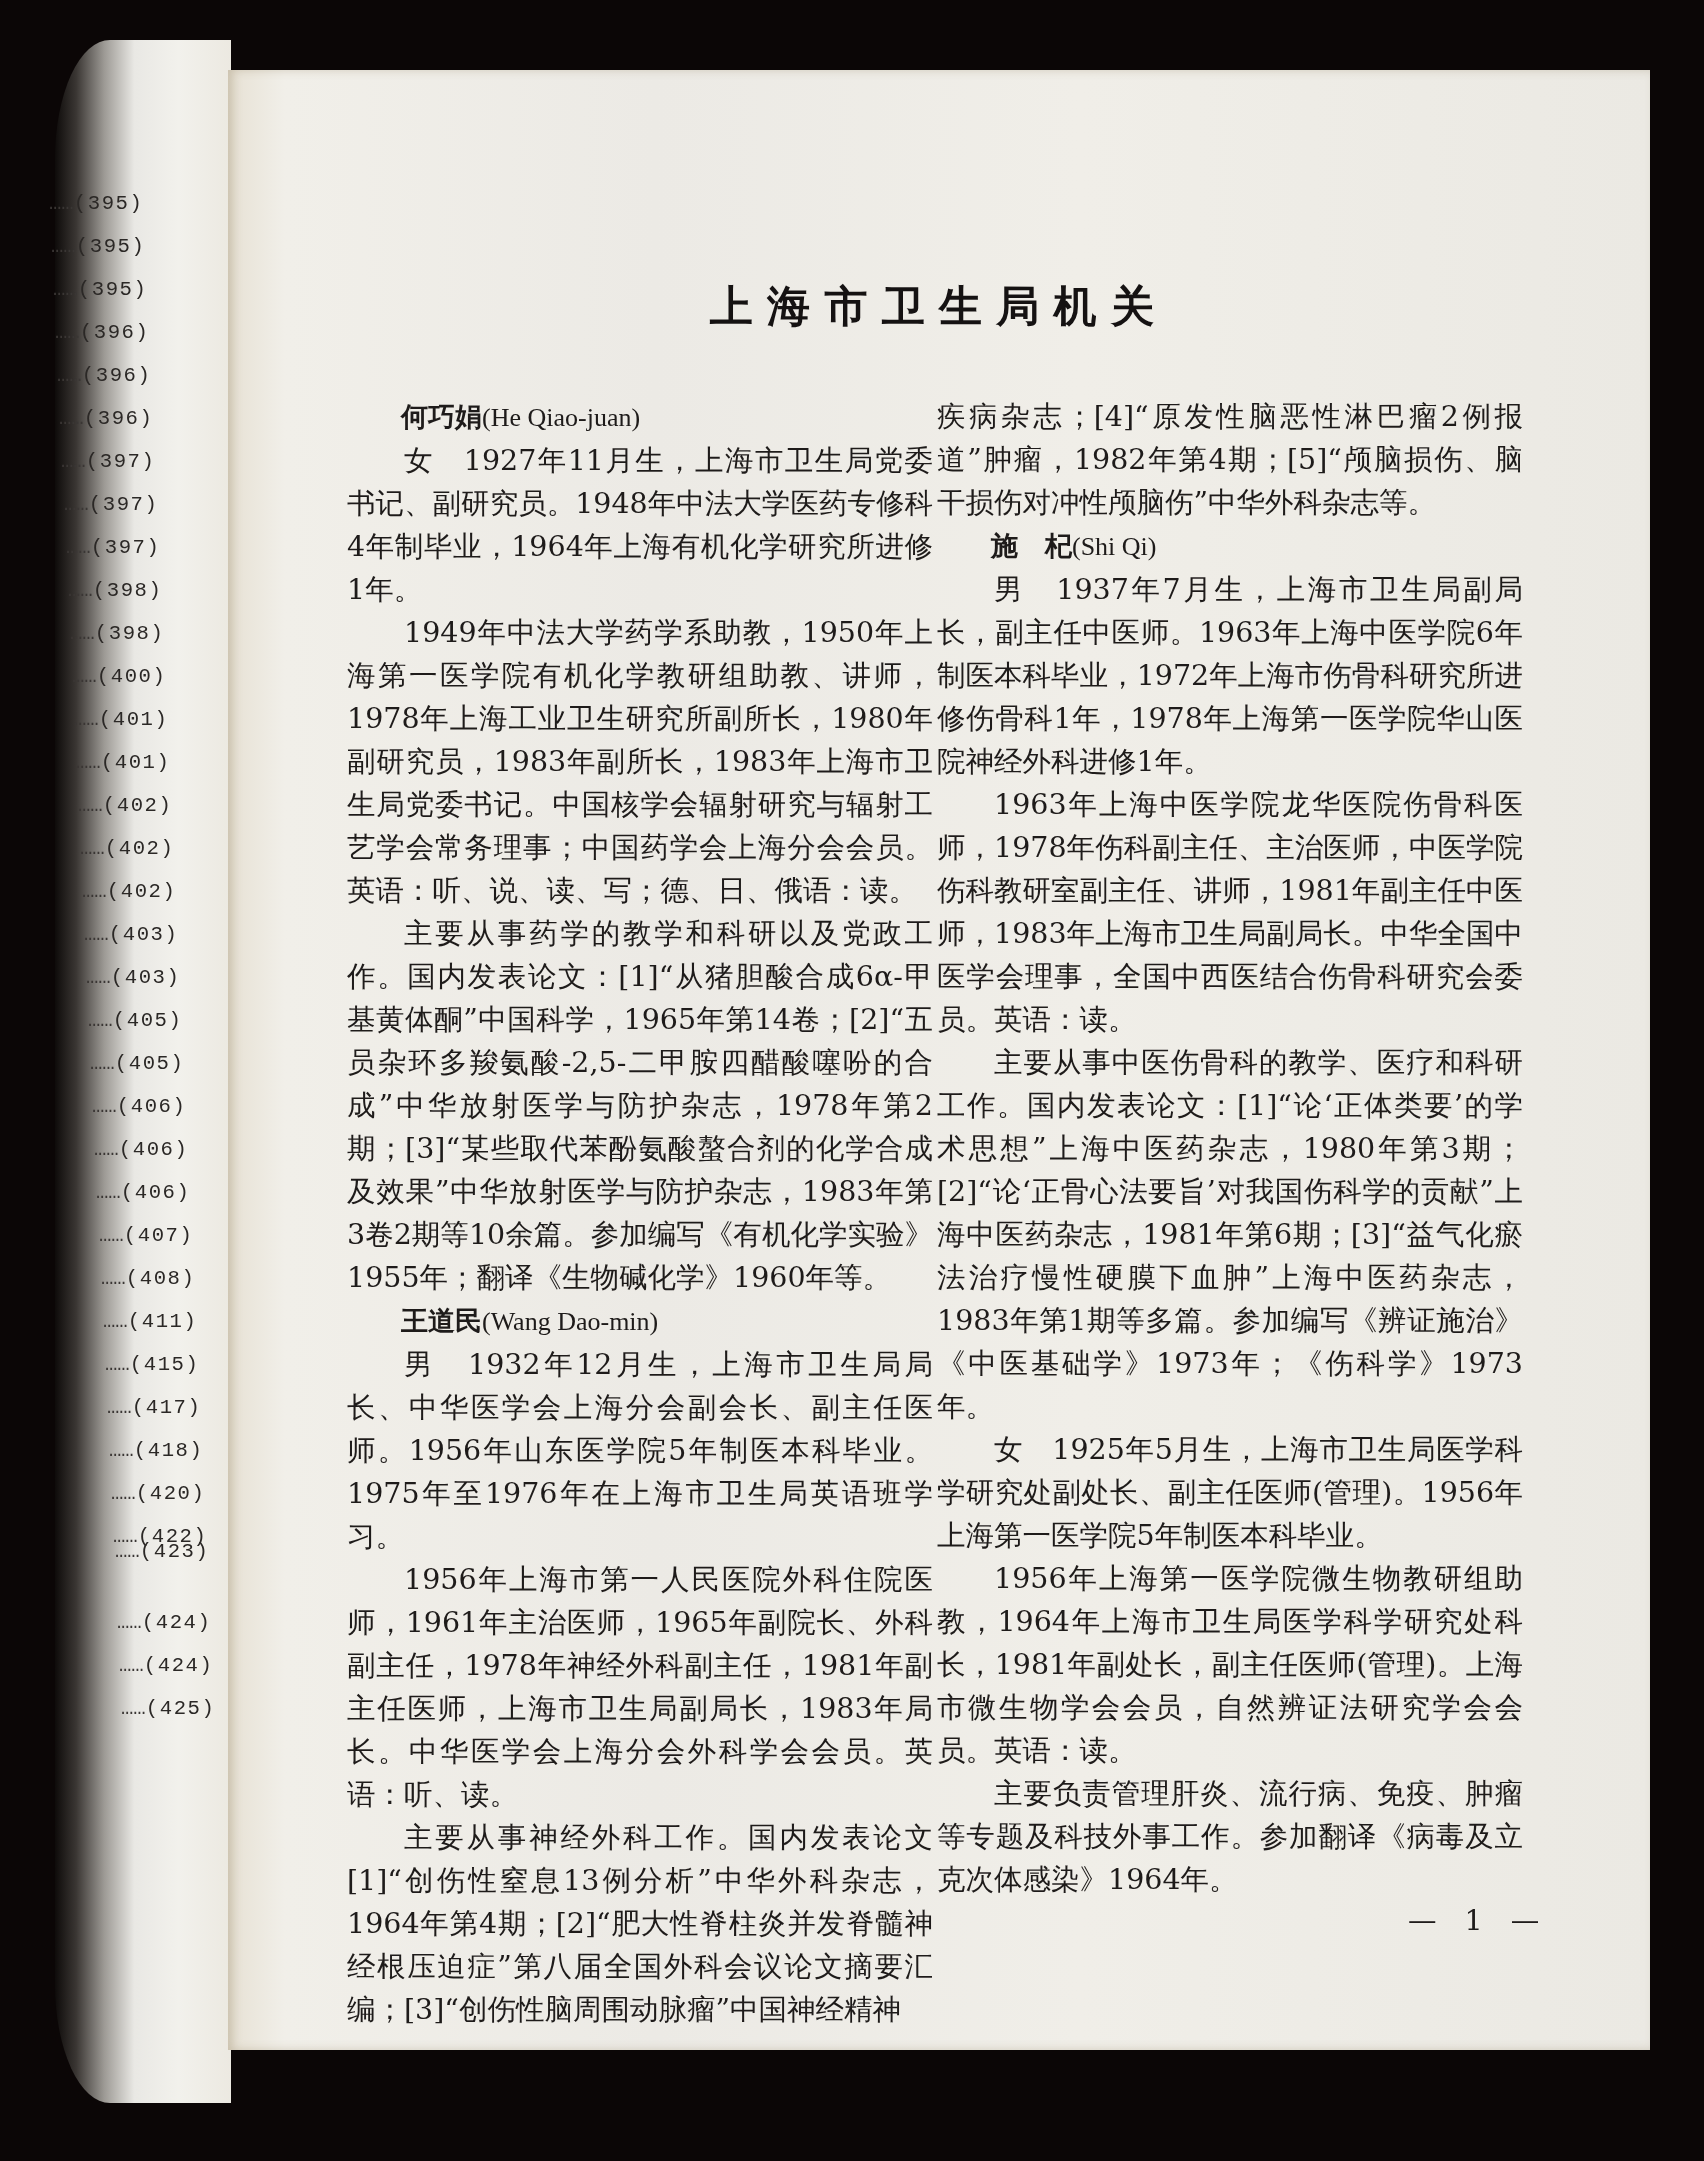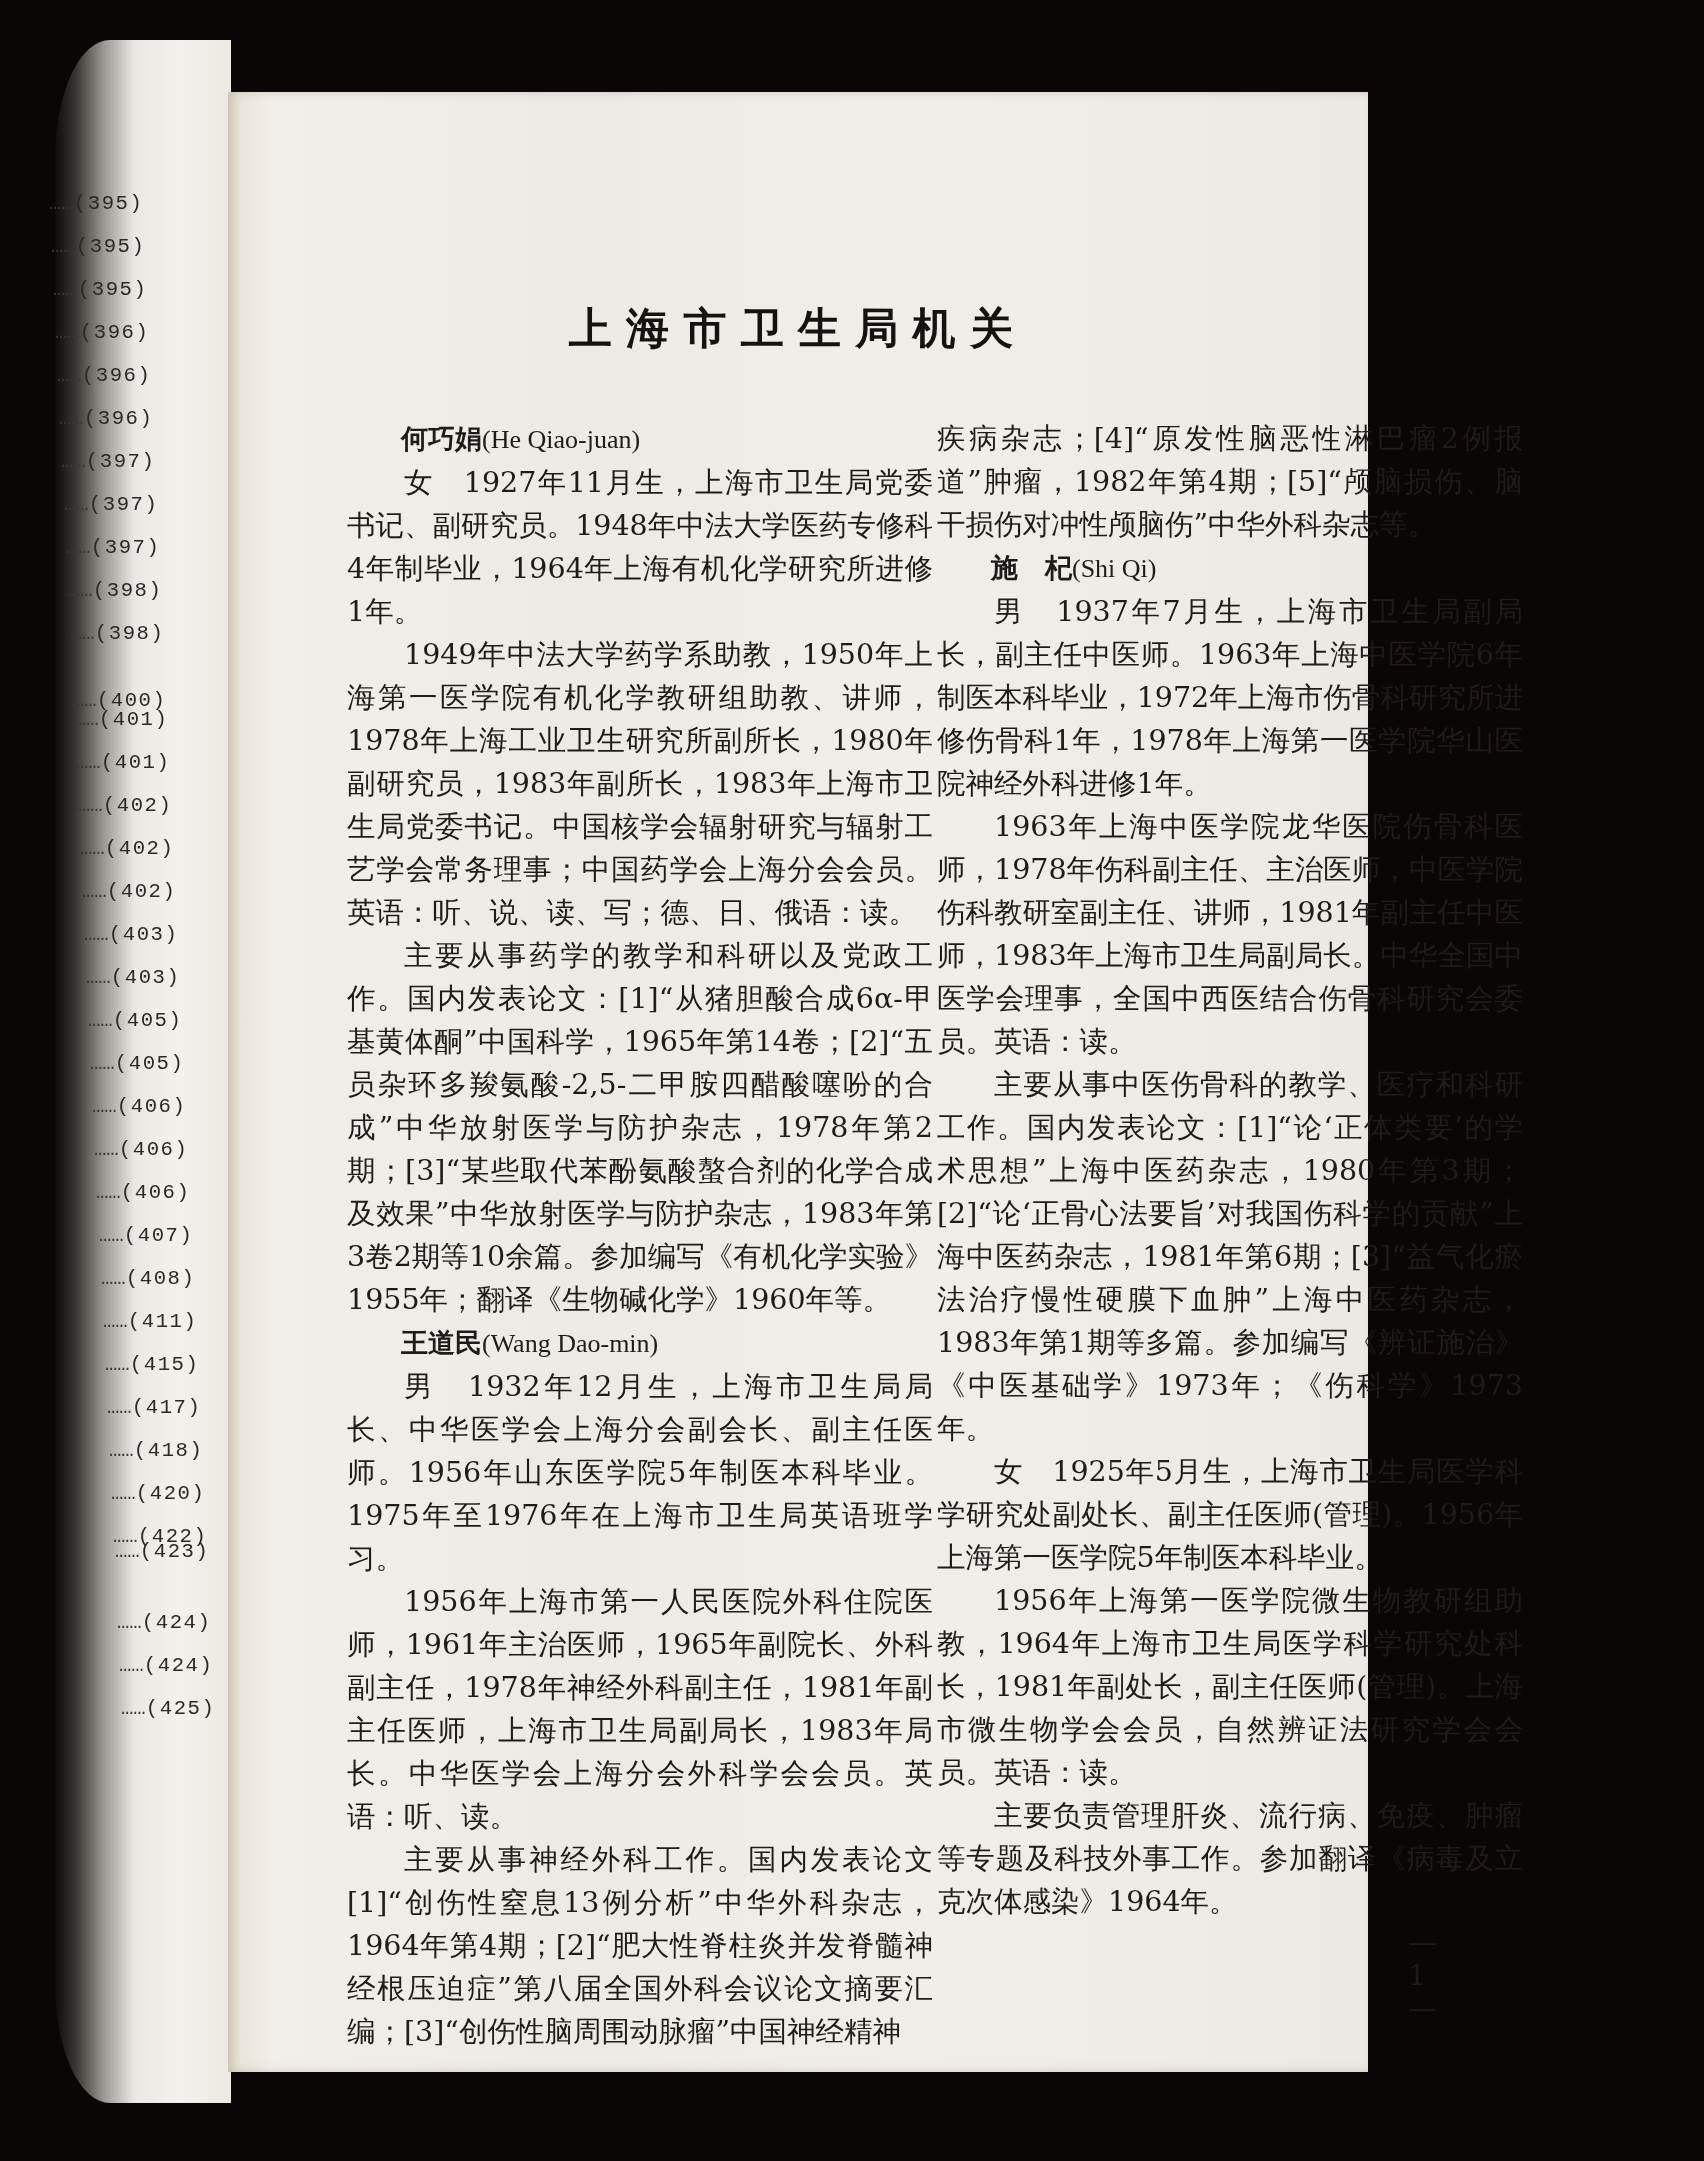--- a/index.html
+++ b/index.html
@@ -5,21 +5,21 @@
   html,body{margin:0;padding:0;}
   body{width:1704px;height:2161px;background:#0b0606;position:relative;overflow:hidden;
        font-family:"DejaVu Serif","Liberation Serif",serif;color:#1e1b1a;}
   .spine{position:absolute;left:55px;top:40px;width:176px;height:2063px;
          border-radius:55px 0 0 55px / 119px 0 0 119px;
          background:linear-gradient(90deg,#0e0b0a 0%,#3a3633 12%,#9d9a95 28%,#e9e8e4 45%,#f2f1ec 70%,#ece9e1 100%);}
   .toc{position:absolute;left:0;top:192px;width:238px;}
   .toc-row{position:absolute;height:32px;font-size:20.6px;color:#2b2826;white-space:nowrap;
            font-family:"Liberation Mono","DejaVu Sans Mono",monospace;letter-spacing:1.6px;}
   .toc-row .dots{color:#3a3634;letter-spacing:0;}
-  .page{position:absolute;left:228px;top:92px;width:1140px;height:1980px;
+  .page{position:absolute;left:228px;top:70px;width:1422px;height:1980px;
         background:linear-gradient(90deg,#e7e1d4 0%,#f1efe9 4%,#eceae5 30%,#f0eee8 60%,#ebe9e3 100%);
         box-shadow:inset 4.8px 0 9.5px rgba(120,100,60,.25);}
   .title{position:absolute;left:0;width:100%;top:208px;text-align:center;
          font-family:"DejaVu Sans","Liberation Sans",sans-serif;font-weight:bold;font-size:43px;letter-spacing:14.3px;color:#151212;}
   .col{position:absolute;top:325px;width:586px;font-size:28.5px;line-height:43px;text-align:justify;}
   .col.left{left:119px;}
   .col.right{left:709px;}
   .col p{margin:0;text-indent:2em;}
   .col p.cont{text-indent:0;}
   .col .name{margin:0;text-indent:2em;font-weight:bold;font-family:"DejaVu Sans","Liberation Sans",sans-serif;font-size:27px;}
@@ -35,21 +35,21 @@
     <div class="toc-row" style="top: 43px; left: 51px;"><span class="dots">……</span><span>(395)</span></div>
     <div class="toc-row" style="top: 86px; left: 53px;"><span class="dots">……</span><span>(395)</span></div>
     <div class="toc-row" style="top: 129px; left: 55px;"><span class="dots">……</span><span>(396)</span></div>
     <div class="toc-row" style="top: 172px; left: 57px;"><span class="dots">……</span><span>(396)</span></div>
     <div class="toc-row" style="top: 215px; left: 59px;"><span class="dots">……</span><span>(396)</span></div>
     <div class="toc-row" style="top: 258px; left: 61px;"><span class="dots">……</span><span>(397)</span></div>
     <div class="toc-row" style="top: 301px; left: 64px;"><span class="dots">……</span><span>(397)</span></div>
     <div class="toc-row" style="top: 344px; left: 66px;"><span class="dots">……</span><span>(397)</span></div>
     <div class="toc-row" style="top: 387px; left: 68px;"><span class="dots">……</span><span>(398)</span></div>
     <div class="toc-row" style="top: 430px; left: 70px;"><span class="dots">……</span><span>(398)</span></div>
-    <div class="toc-row" style="top: 473px; left: 72px; margin-top: 24px;"><span class="dots">……</span><span>(400)</span></div>
+    <div class="toc-row" style="top: 473px; left: 72px;"><span class="dots">……</span><span>(400)</span></div>
     <div class="toc-row" style="top: 516px; left: 74px;"><span class="dots">……</span><span>(401)</span></div>
     <div class="toc-row" style="top: 559px; left: 76px;"><span class="dots">……</span><span>(401)</span></div>
     <div class="toc-row" style="top: 602px; left: 78px;"><span class="dots">……</span><span>(402)</span></div>
     <div class="toc-row" style="top: 645px; left: 80px;"><span class="dots">……</span><span>(402)</span></div>
     <div class="toc-row" style="top: 688px; left: 82px;"><span class="dots">……</span><span>(402)</span></div>
     <div class="toc-row" style="top: 731px; left: 84px;"><span class="dots">……</span><span>(403)</span></div>
     <div class="toc-row" style="top: 774px; left: 86px;"><span class="dots">……</span><span>(403)</span></div>
     <div class="toc-row" style="top: 817px; left: 88px;"><span class="dots">……</span><span>(405)</span></div>
     <div class="toc-row" style="top: 860px; left: 90px;"><span class="dots">……</span><span>(405)</span></div>
     <div class="toc-row" style="top: 903px; left: 92px;"><span class="dots">……</span><span>(406)</span></div>

